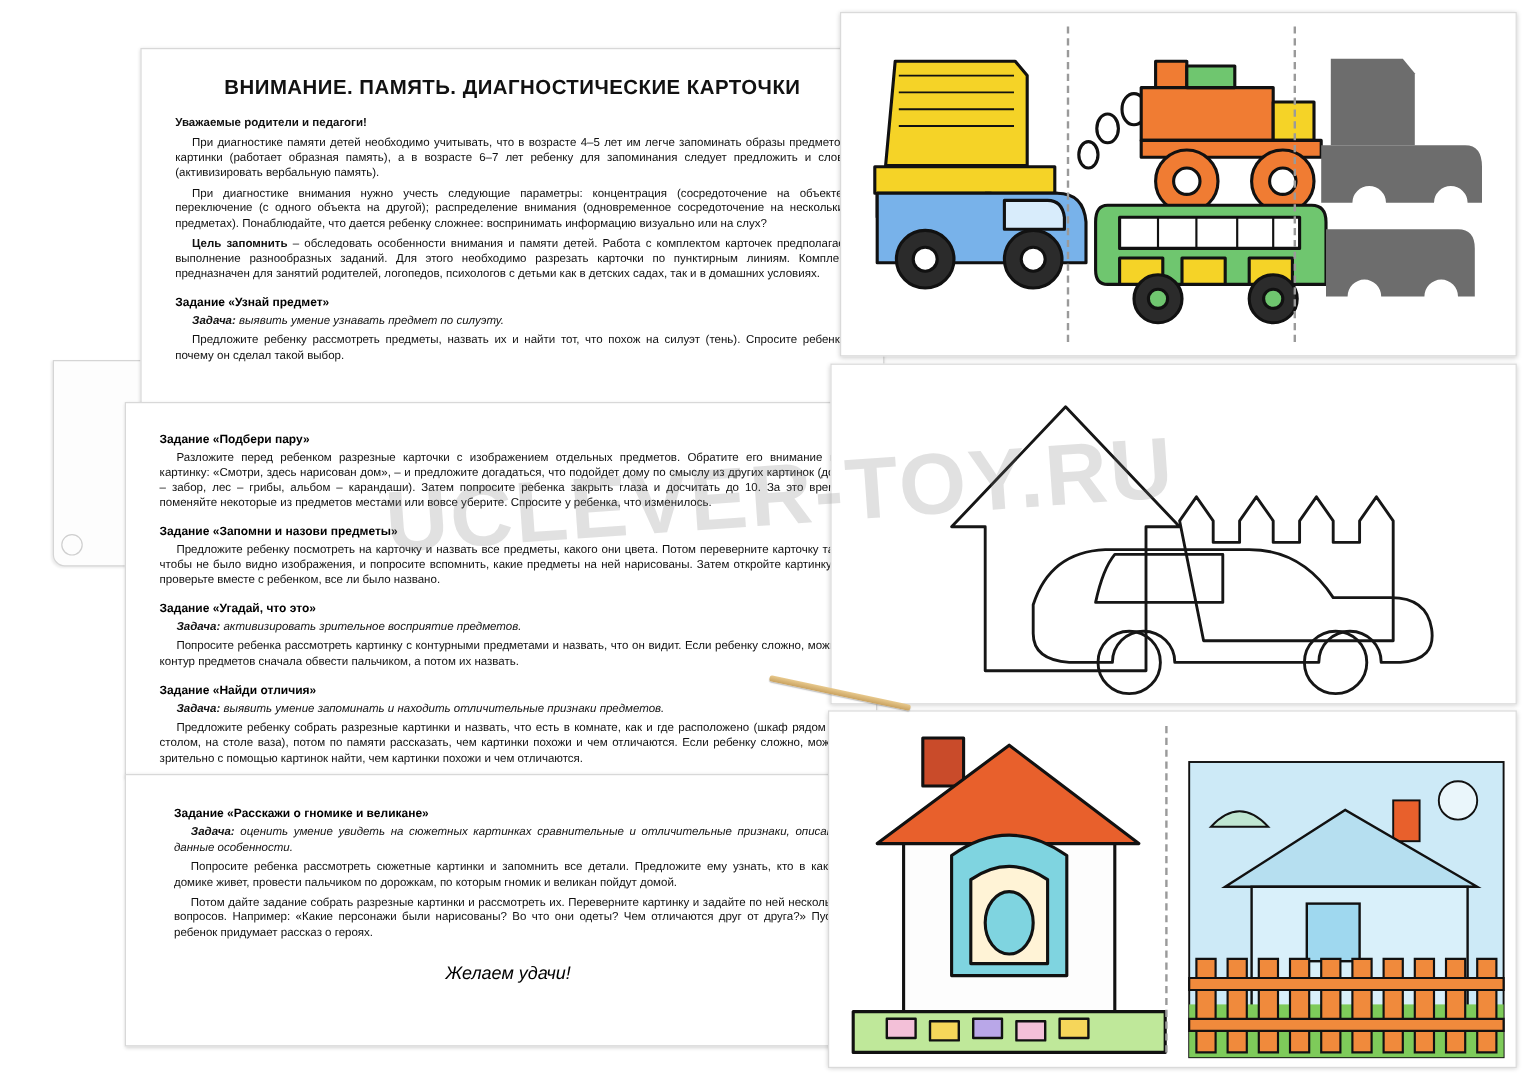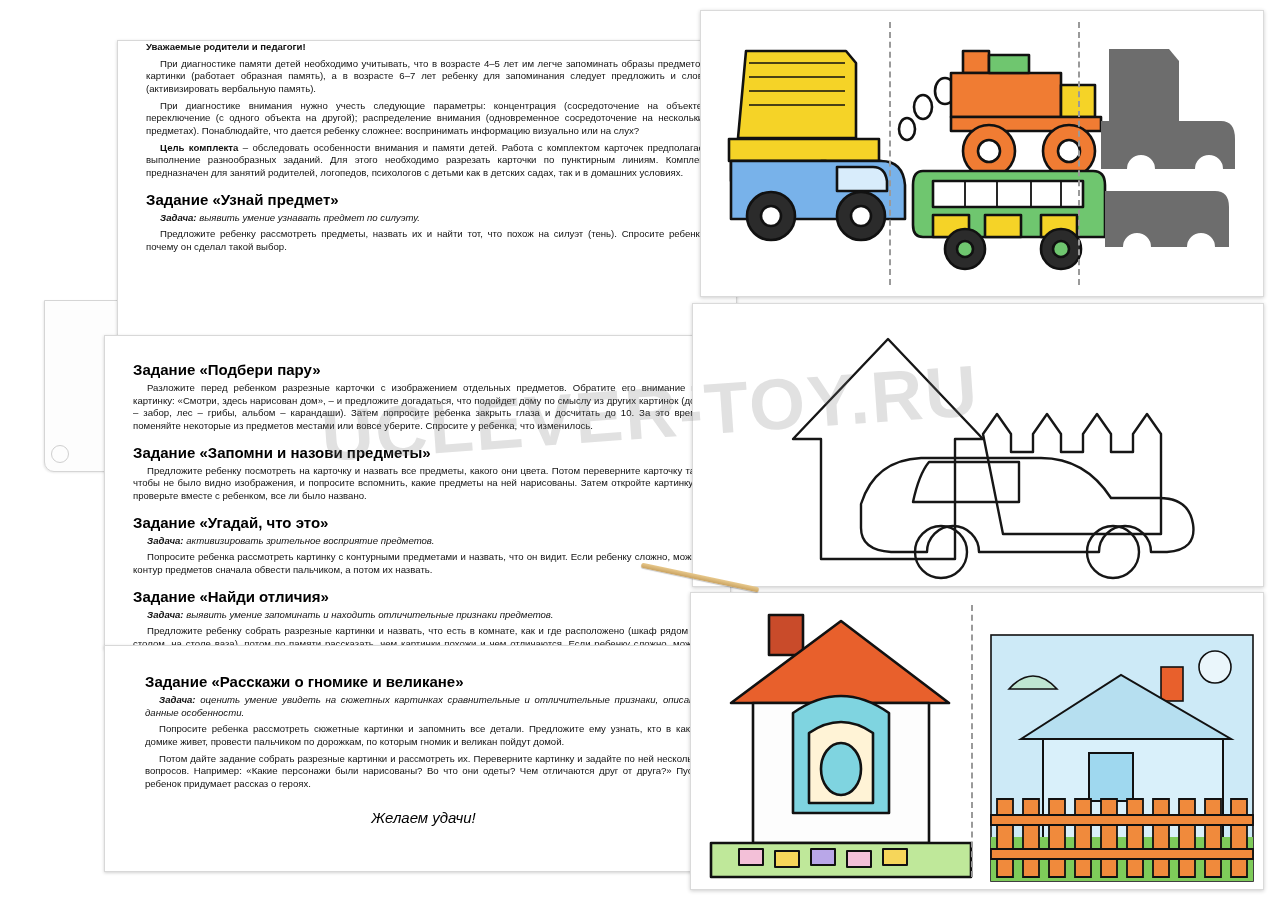--- a/index.html
+++ b/index.html
@@ -7,21 +7,21 @@
   .stage{position:absolute;inset:0;background:#ffffff;}
 
   
   .sheet{position:absolute;background:#ffffff;border:1px solid #d8d8d8;box-shadow:0 1px 3px rgba(0,0,0,.18);}
   .sheet-inner{padding:0 28px;}
   .doc-title{font-weight:bold;font-size:17px;letter-spacing:.4px;text-align:center;color:#111;margin:22px 0 14px 0;}
   p.t{margin:0 0 4px 0;font-size:9.6px;line-height:1.32;color:#111;text-align:justify;}
   p.ind{text-indent:14px;}
   .b{font-weight:bold;}
   .i{font-style:italic;}
-  .hd{font-weight:bold;font-size:15px;margin:11px 0 4px 0;}
+  .hd{font-weight:bold;font-size:10px;margin:11px 0 4px 0;}
   .task-goal{font-style:italic;margin:0 0 3px 0;}
   .sign{text-align:center;font-style:italic;font-size:15px;margin-top:18px;}
 
   
   #sheet1{left:117px;top:40px;width:618px;height:300px;}
   
   #sheet2{left:104px;top:335px;width:625px;height:312px;}
   
   #sheet3{left:104px;top:645px;width:625px;height:225px;}
   
@@ -49,24 +49,25 @@
 </style>
 </head>
 <body>
 
 <div class="stage">
 
   <div id="flap"></div>
 
   <div class="sheet" id="sheet1">
     <div class="sheet-inner">
+      <div class="doc-title">ВНИМАНИЕ. ПАМЯТЬ. ДИАГНОСТИЧЕСКИЕ КАРТОЧКИ</div>
       <p class="t b">Уважаемые родители и педагоги!</p>
       <p class="t ind">При диагностике памяти детей необходимо учитывать, что в возрасте 4–5 лет им легче запоминать образы предметов, картинки (работает образная память), а в возрасте 6–7 лет ребенку для запоминания следует предложить и слова (активизировать вербальную память).</p>
       <p class="t ind">При диагностике внимания нужно учесть следующие параметры: концентрация (сосредоточение на объекте); переключение (с одного объекта на другой); распределение внимания (одновременное сосредоточение на нескольких предметах). Понаблюдайте, что дается ребенку сложнее: воспринимать информацию визуально или на слух?</p>
-      <p class="t ind"><span class="b">Цель комплекта</span><span> – обследовать особенности внимания и памяти детей. Работа с комплектом карточек предполагает выполнение разнообразных заданий. Для этого необходимо разрезать карточки по пунктирным линиям. Комплект предназначен для занятий родителей, логопедов, психологов с детьми как в детских садах, так и в домашних условиях.</span></p>
+      <p class="t ind"><span class="b">Цель запомнить</span><span> – обследовать особенности внимания и памяти детей. Работа с комплектом карточек предполагает выполнение разнообразных заданий. Для этого необходимо разрезать карточки по пунктирным линиям. Комплект предназначен для занятий родителей, логопедов, психологов с детьми как в детских садах, так и в домашних условиях.</span></p>
 
       <div class="hd">Задание «Узнай предмет»</div>
       <p class="t ind task-goal"><span class="b i">Задача:</span><span> выявить умение узнавать предмет по силуэту.</span></p>
       <p class="t ind">Предложите ребенку рассмотреть предметы, назвать их и найти тот, что похож на силуэт (тень). Спросите ребенка, почему он сделал такой выбор.</p>
     </div>
   </div>
 
   <div class="sheet" id="sheet2">
     <div class="sheet-inner" style="padding-top:14px;">
       <div class="hd">Задание «Подбери пару»</div>

